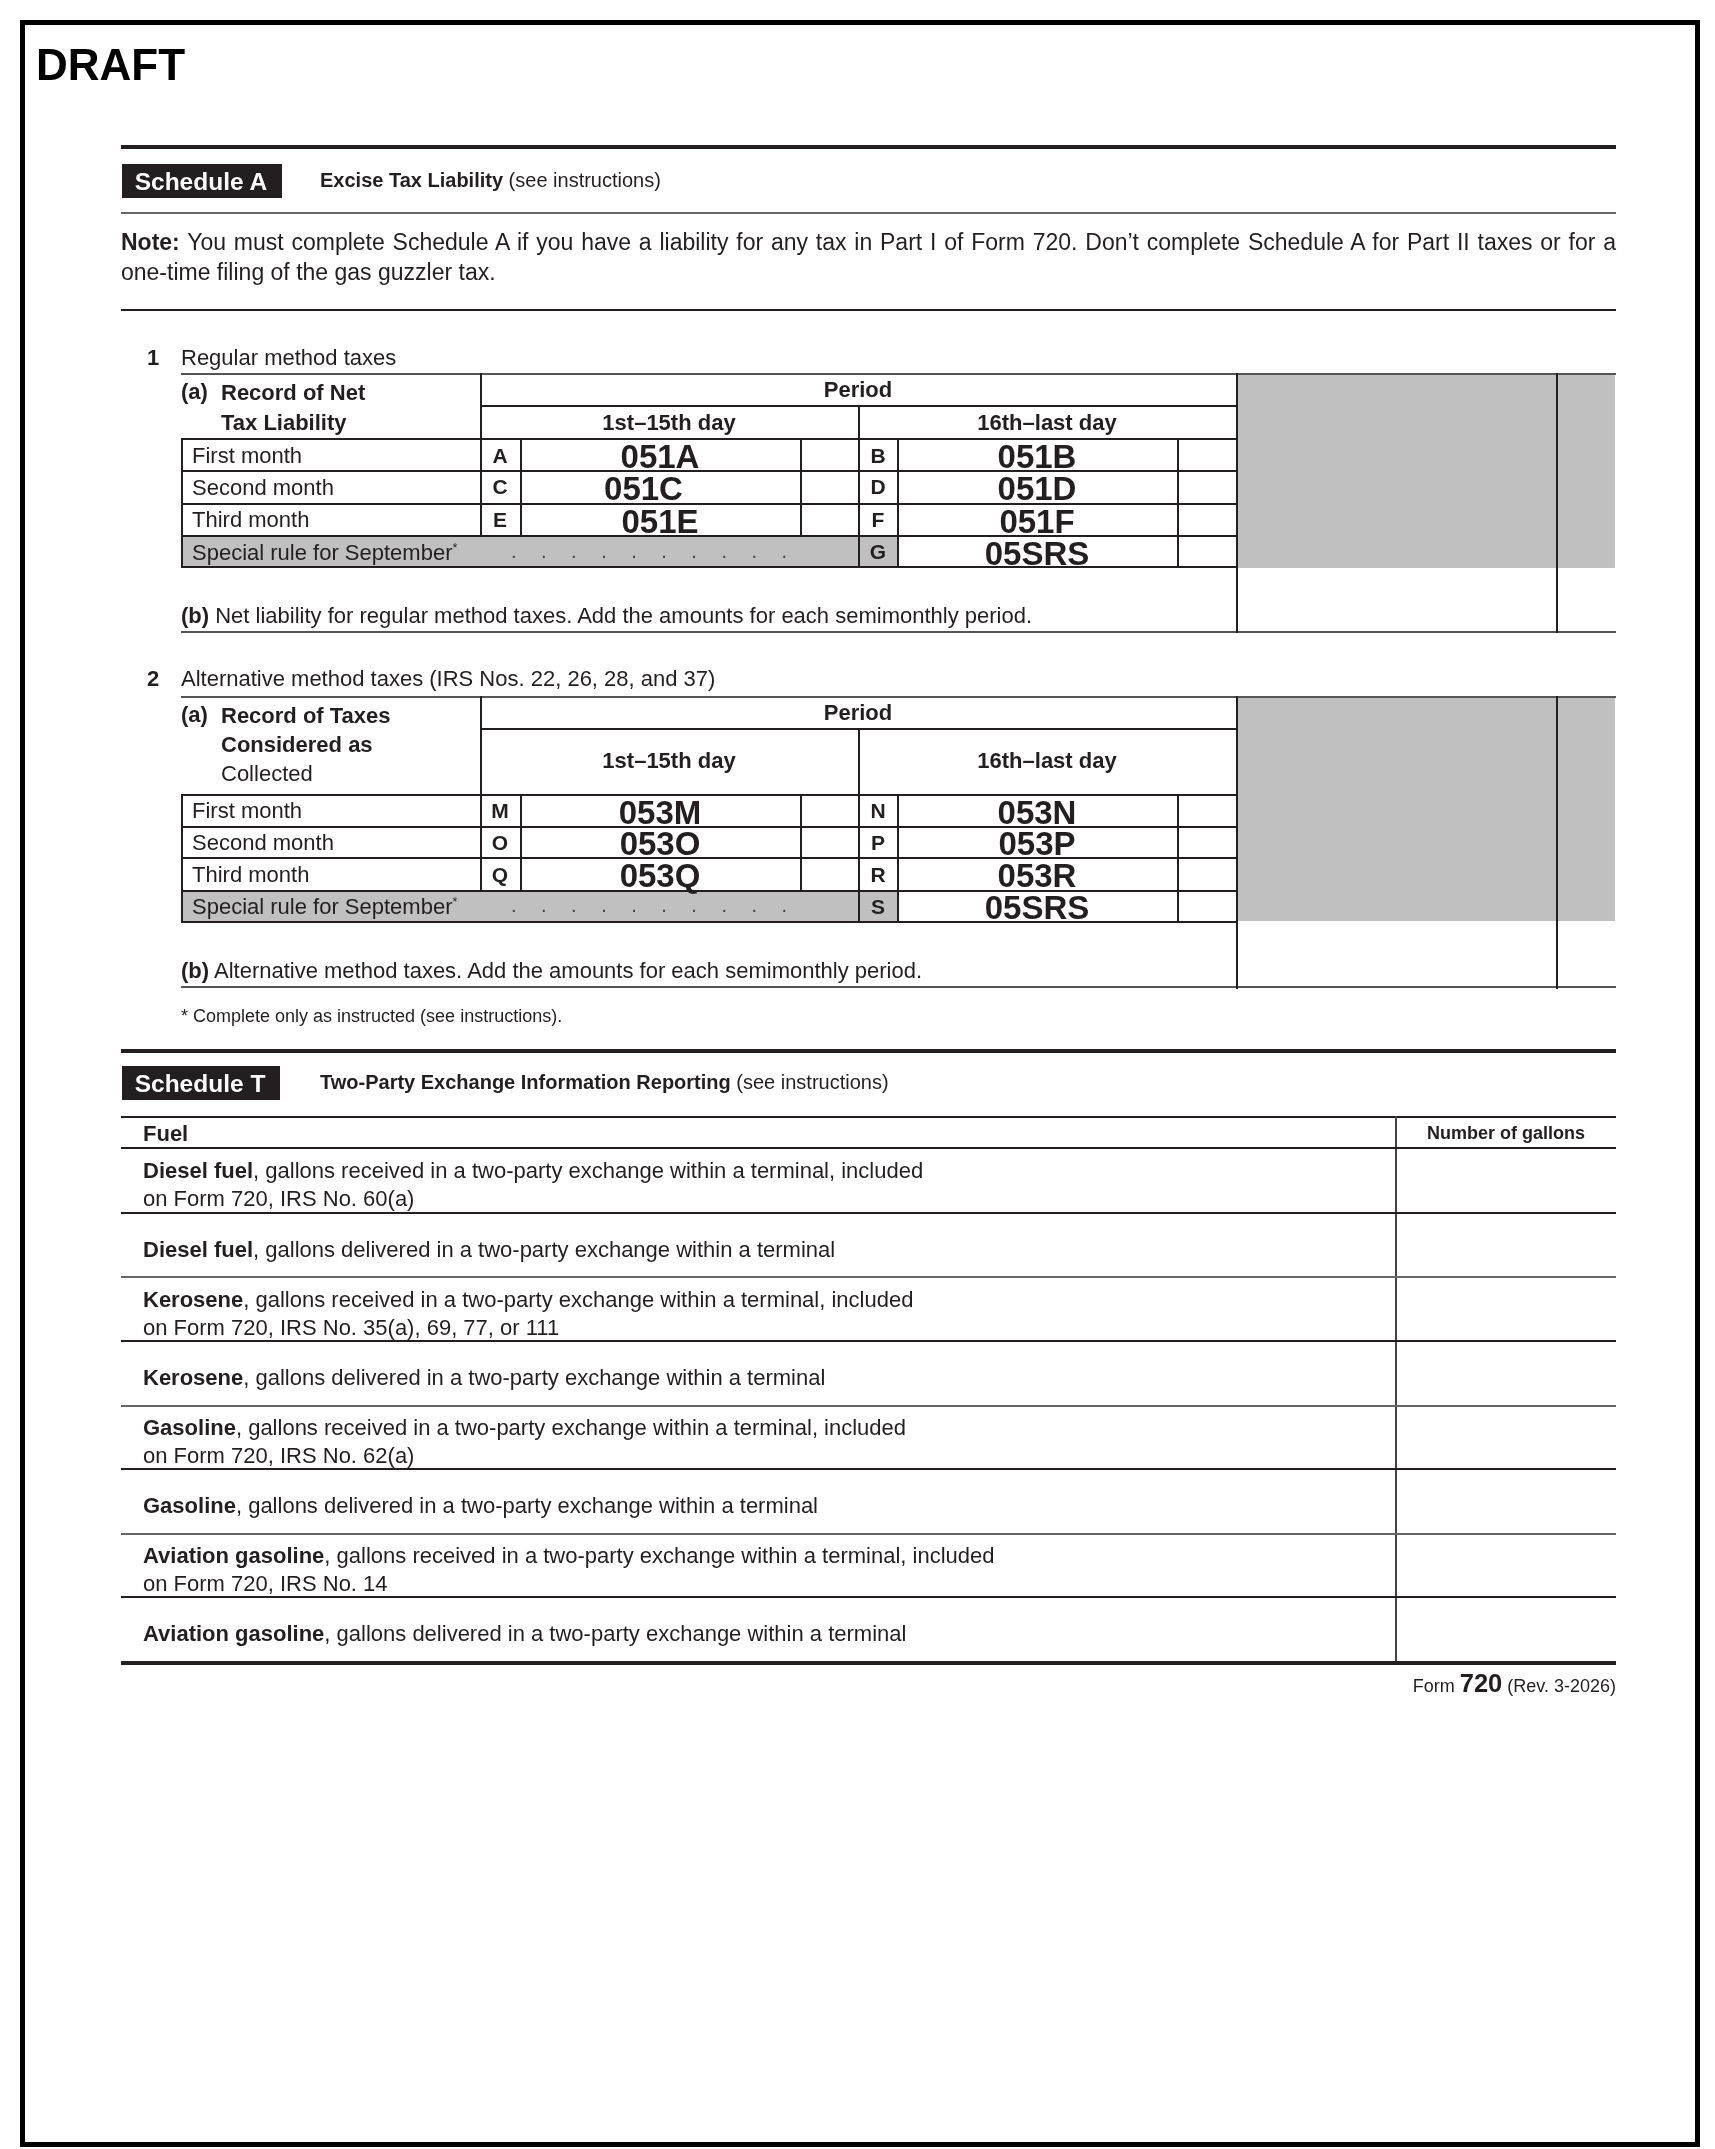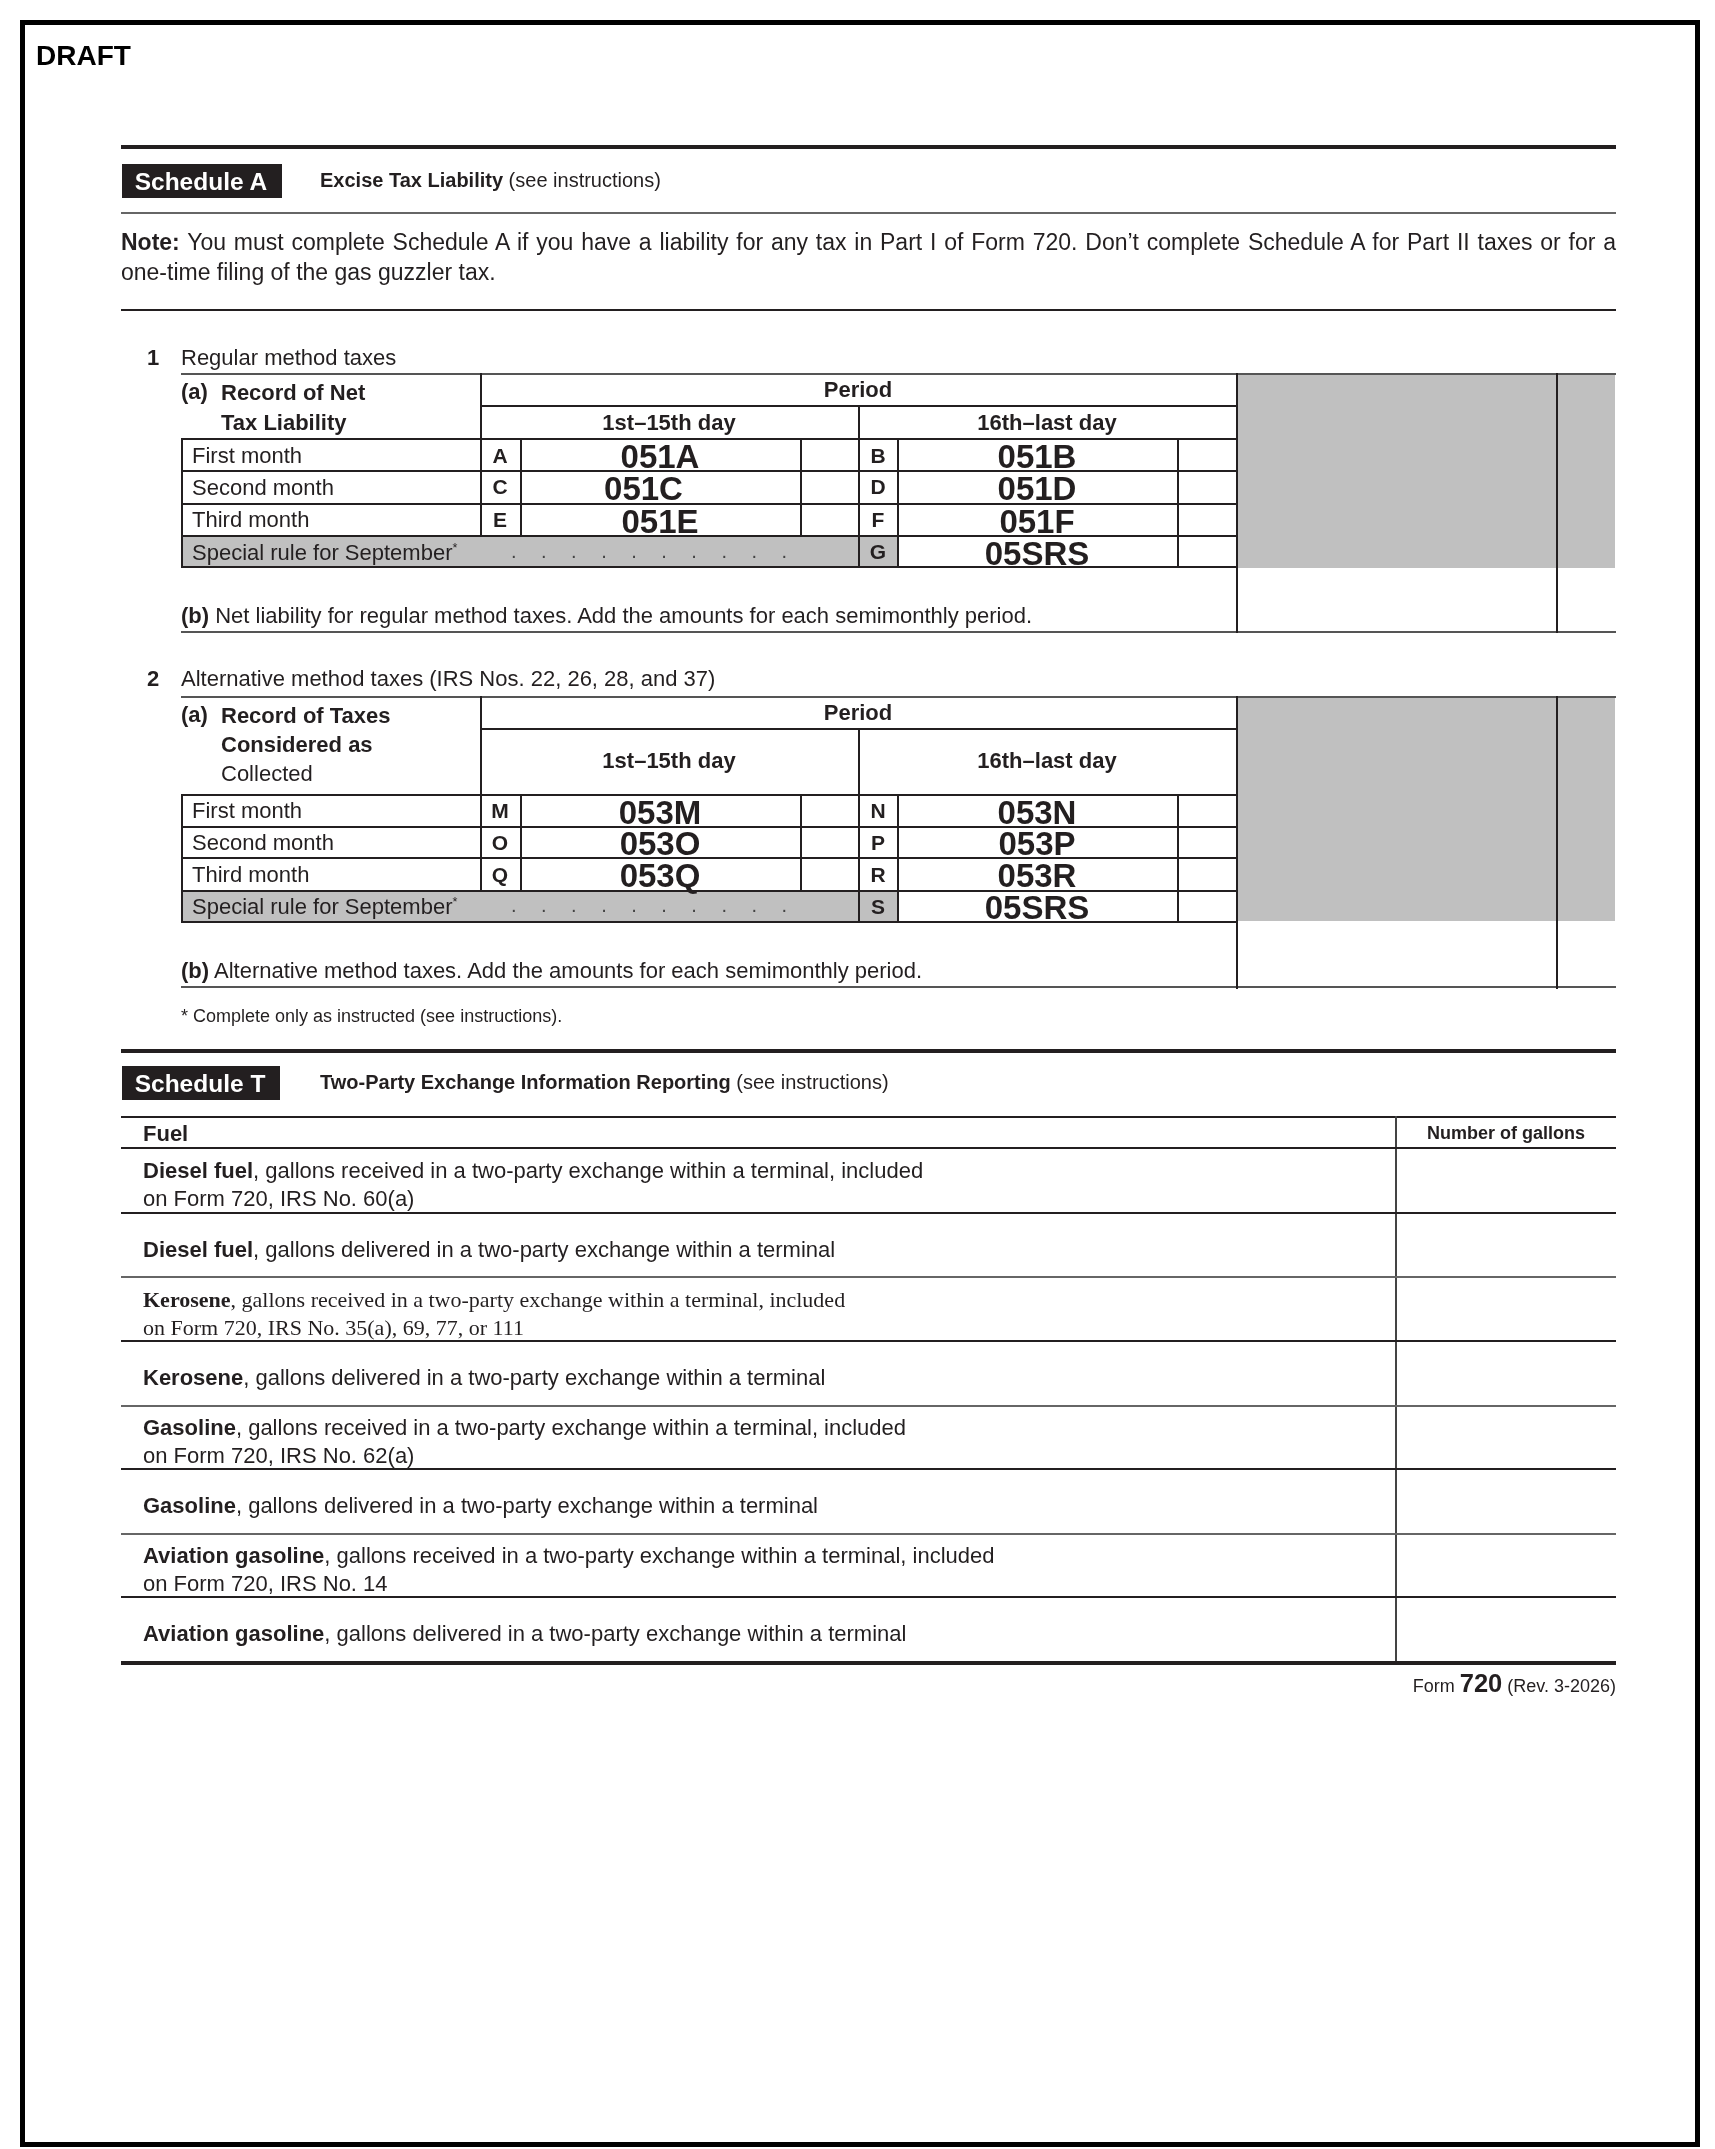--- a/index.html
+++ b/index.html
@@ -1,18 +1,18 @@
 <!DOCTYPE html>
 <html style="font-size:14.5px"><head>
 <meta charset="utf-8">
 <style>
   html, body { margin:0; padding:0; background:#fff; }
   body { width:1716px; height:2149px; position:relative; font-family:"Liberation Sans", sans-serif; color:#231f20; overflow:hidden; }
   .frame { position:absolute; left:20px; top:20px; width:1670px; height:2117px; border:5.5px solid #000; box-sizing:content-box; }
-  .draft { position:absolute; left:36px; top:40px; font-size:28px; font-weight:bold; color:#000; letter-spacing:0px; }
+  .draft { position:absolute; left:36px; top:40px; font-size:44px; font-weight:bold; color:#000; letter-spacing:0px; }
   .abs { position:absolute; }
   .rule-thick { position:absolute; left:121px; width:1495px; height:3.6px; background:#231f20; }
   .rule-thin { position:absolute; left:121px; width:1495px; height:1.8px; background:#666; }
   .rule-med { position:absolute; height:1.8px; background:#231f20; }
   .sched-badge { position:absolute; background:#231f20; color:#fff; font-weight:bold; font-size:24.5px; padding:3.6px 14.5px 3.6px 12.7px; line-height:27px; }
   .sched-title { position:absolute; font-size:20px; line-height:27px; }
   .sched-title b { font-weight:bold; }
   .note { position:absolute; left:121px; top:227px; width:1495px; font-size:23px; line-height:30px; text-align:justify; text-align-last:left; }
   .line-num { position:absolute; font-weight:bold; font-size:22px; }
   .line-title { position:absolute; font-size:22px; }
@@ -193,21 +193,21 @@
 <div class="vline" style="left:1395px; top:1116px; height:549px; background:#444;"></div>
 <div class="hline" style="left:121px; width:1495px; top:1147px;"></div>
 
 <div id="trows">
     <div class="t-row-text" style="top:1157px;"><b>Diesel fuel</b><span>, gallons received in a two-party exchange within a terminal, included</span><br><span>on Form 720, IRS No. 60(a)</span></div>
     <div class="abs" style="left:1397px; top:1148px; width:218px; height:63px;"></div>
     <div class="hline" style="left:121px; width:1495px; top:1212px; background:#231f20;"></div>
     <div class="t-row-text" style="top:1236px;"><b>Diesel fuel</b><span>, gallons delivered in a two-party exchange within a terminal</span></div>
     <div class="abs" style="left:1397px; top:1213px; width:218px; height:63px;"></div>
     <div class="hline" style="left:121px; width:1495px; top:1276px; background:#666;"></div>
-    <div class="t-row-text" style="top:1286px;font-family:Liberation Serif, serif;"><b>Kerosene</b><span>, gallons received in a two-party exchange within a terminal, included</span><br><span>on Form 720, IRS No. 35(a), 69, 77, or 111</span></div>
+    <div class="t-row-text" style="top:1286px;"><b>Kerosene</b><span>, gallons received in a two-party exchange within a terminal, included</span><br><span>on Form 720, IRS No. 35(a), 69, 77, or 111</span></div>
     <div class="abs" style="left:1397px; top:1276px; width:218px; height:63px;"></div>
     <div class="hline" style="left:121px; width:1495px; top:1340px; background:#231f20;"></div>
     <div class="t-row-text" style="top:1364px;"><b>Kerosene</b><span>, gallons delivered in a two-party exchange within a terminal</span></div>
     <div class="abs" style="left:1397px; top:1341px; width:218px; height:63px;"></div>
     <div class="hline" style="left:121px; width:1495px; top:1405px; background:#666;"></div>
     <div class="t-row-text" style="top:1414px;"><b>Gasoline</b><span>, gallons received in a two-party exchange within a terminal, included</span><br><span>on Form 720, IRS No. 62(a)</span></div>
     <div class="abs" style="left:1397px; top:1405px; width:218px; height:63px;"></div>
     <div class="hline" style="left:121px; width:1495px; top:1468px; background:#231f20;"></div>
     <div class="t-row-text" style="top:1492px;"><b>Gasoline</b><span>, gallons delivered in a two-party exchange within a terminal</span></div>
     <div class="abs" style="left:1397px; top:1469px; width:218px; height:63px;"></div>

